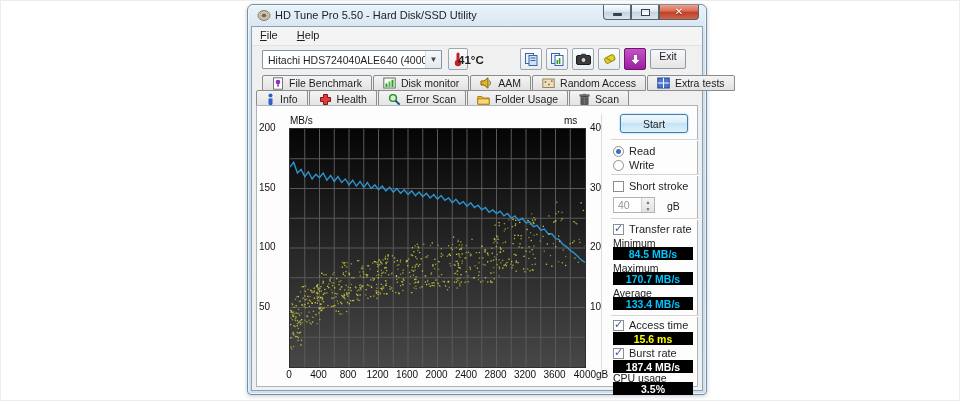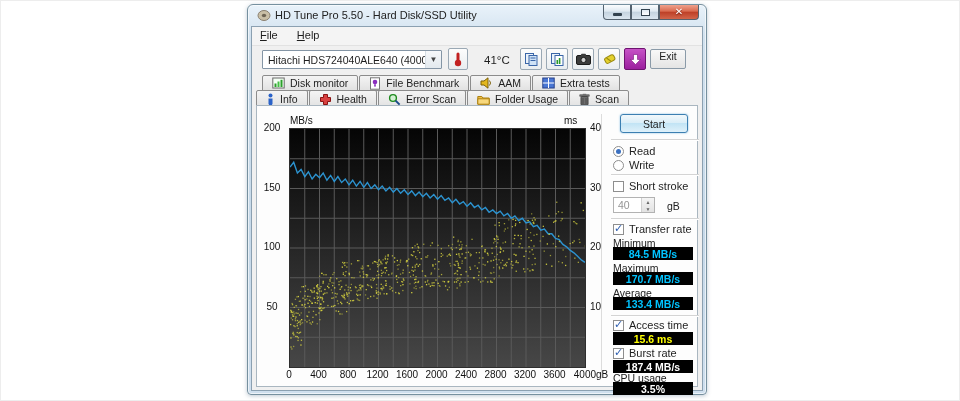--- a/index.html
+++ b/index.html
@@ -52,21 +52,21 @@
     position:absolute;left:10px;top:5px;width:180px;height:19px;box-sizing:border-box;
     background:#fff;border:1px solid #8495a5;border-radius:1px;display:flex;align-items:center;
   }
   .combo-text{flex:1;padding-left:5px;font-size:10.5px;white-space:nowrap;overflow:hidden;}
   .combo-arrow{width:15px;text-align:center;color:#444;font-size:8px;border-left:1px solid #d5dde4;align-self:stretch;display:flex;align-items:center;justify-content:center;background:linear-gradient(#f6f8fa,#e3e9ee);}
   .tool-btn{
     position:absolute;top:3px;width:22px;height:22px;box-sizing:border-box;
     background:linear-gradient(180deg,#fdfdfd,#e9edf0);border:1px solid #9aa8b4;border-radius:2px;
     display:flex;align-items:center;justify-content:center;
   }
-  .temp-label{position:absolute;left:232px;top:9px;font-weight:normal;font-size:11.5px;}
+  .temp-label{position:absolute;left:206px;top:9px;font-weight:bold;font-size:11.5px;}
   .exit-btn{
     position:absolute;left:398px;top:4px;width:36px;height:20px;box-sizing:border-box;
     background:linear-gradient(180deg,#f8f8f8,#e4e4e4);border:1px solid #8a9aa8;border-radius:2px;
     display:flex;align-items:flex-start;justify-content:center;font-size:10.5px;
   }
   .dl-btn{background:linear-gradient(180deg,#c653c6,#9c1f9e);border-color:#6e1370;}
 
   
   .tabstrip{position:absolute;left:0;right:0;top:48px;height:33px;}
   .tabrow1{position:absolute;left:10px;top:0;height:16px;display:flex;}
@@ -83,21 +83,21 @@
   
   .content{
     position:absolute;left:4px;right:4px;top:78px;bottom:3px;
     background:#fdfdfd;border:1px solid #a9b6c0;box-sizing:border-box;z-index:2;
   }
   .chart-wrap{position:absolute;left:0;top:0;width:350px;height:283px;}
   #chart-svg{position:absolute;left:32px;top:22px;border:1px solid #2e2e2e;}
   .axis-unit{position:absolute;top:9px;font-size:10px;color:#111;}
   .unit-left{left:33px;}
   .unit-right{left:307px;}
-  .ytick{position:absolute;width:26px;text-align:center;font-size:10px;color:#111;}
+  .ytick{position:absolute;width:26px;text-align:left;font-size:10px;color:#111;}
   .ytick.r{text-align:left;width:20px;}
   .xtick{position:absolute;top:263px;font-size:10px;color:#111;transform:translateX(-50%);white-space:nowrap;}
   .vdivider{position:absolute;left:344px;top:8px;bottom:8px;width:1px;background:#dcdcdc;}
 
   
   .panel{position:absolute;left:352px;top:0;width:90px;height:283px;}
   .psep{position:absolute;left:2px;right:0;height:1px;background:#d4d4d4;border-bottom:1px solid #fff;}
   .start-btn{
     position:absolute;left:11px;top:8px;width:68px;height:19px;box-sizing:border-box;
     background:linear-gradient(180deg,#f2f8fb,#dbeef8 45%,#c2e4f5 50%,#dff1fa 100%);
@@ -200,47 +200,58 @@
         </div>
         <div class="exit-btn">
             <span>Exit</span>
           </div>
       </div>
 
       <div class="tabstrip">
         <div class="tabrow1">
           <div class="tab">
             <span class="ticon">
+              <svg width="12" height="13" viewBox="0 0 12 13">
+                  <rect x="1.5" y="0.8" width="9" height="11.4" fill="#fff" stroke="#777"></rect>
+                  <circle cx="6" cy="5" r="2.3" fill="#8b2fbf"></circle>
+                  <rect x="5.2" y="7.2" width="1.6" height="2.4" fill="#8b2fbf"></rect>
+                </svg>
+            </span>
+              <span>File Benchmark</span>
+          </div>
+          <div class="tab">
+            <span class="ticon">
               <svg width="13" height="12" viewBox="0 0 13 12">
                   <rect x="0.8" y="1" width="11.4" height="10" fill="#f4fff4" stroke="#6a6a6a"></rect>
                   <rect x="2.5" y="6.5" width="2" height="3.5" fill="#2aa02a"></rect>
                   <rect x="5.5" y="4.5" width="2" height="5.5" fill="#43c043"></rect>
                   <rect x="8.5" y="2.8" width="2" height="7.2" fill="#2aa02a"></rect>
                 </svg>
             </span>
               <span>Disk monitor</span>
           </div>
           <div class="tab">
             <span class="ticon">
-              <svg width="12" height="13" viewBox="0 0 12 13">
-                  <rect x="1.5" y="0.8" width="9" height="11.4" fill="#fff" stroke="#777"></rect>
-                  <circle cx="6" cy="5" r="2.3" fill="#8b2fbf"></circle>
-                  <rect x="5.2" y="7.2" width="1.6" height="2.4" fill="#8b2fbf"></rect>
-                </svg>
-            </span>
-              <span>File Benchmark</span>
-          </div>
-          <div class="tab">
-            <span class="ticon">
               <svg width="13" height="12" viewBox="0 0 13 12">
                   <polygon points="1,4 4,4 8,0.8 8,11.2 4,8 1,8" fill="#e3b71e" stroke="#7c6007"></polygon>
                   <path d="M9.5 3.5 q2 2.5 0 5" fill="none" stroke="#7c6007"></path>
                 </svg>
             </span>
               <span>AAM</span>
+          </div>
+          <div class="tab">
+            <span class="ticon">
+              <svg width="13" height="12" viewBox="0 0 13 12">
+                  <rect x="0.8" y="2" width="11.4" height="8.5" fill="#ecdfbc" stroke="#9a8858"></rect>
+                  <circle cx="3.5" cy="5" r="0.9" fill="#8a7440"></circle>
+                  <circle cx="7" cy="7.5" r="0.9" fill="#8a7440"></circle>
+                  <circle cx="9.8" cy="4.2" r="0.9" fill="#8a7440"></circle>
+                </svg>
+            </span>
+              <span>Random Access</span>
           </div>
           <div class="tab">
             <span class="ticon">
               <svg width="13" height="12" viewBox="0 0 13 12">
                   <rect x="0.8" y="1" width="11.4" height="10" fill="#4a77d4" stroke="#26408a"></rect>
                   <line x1="0.8" y1="6" x2="12.2" y2="6" stroke="#fff"></line>
                   <line x1="6.5" y1="1" x2="6.5" y2="11" stroke="#fff"></line>
                 </svg>
             </span>
               <span>Extra tests</span>

